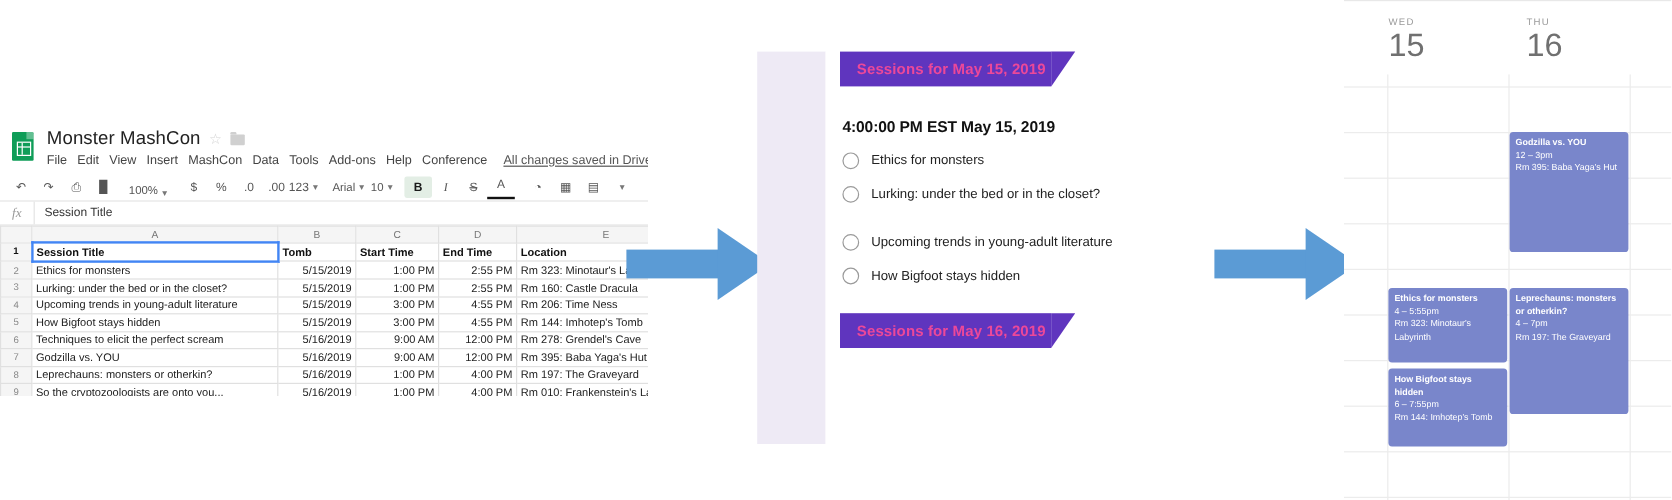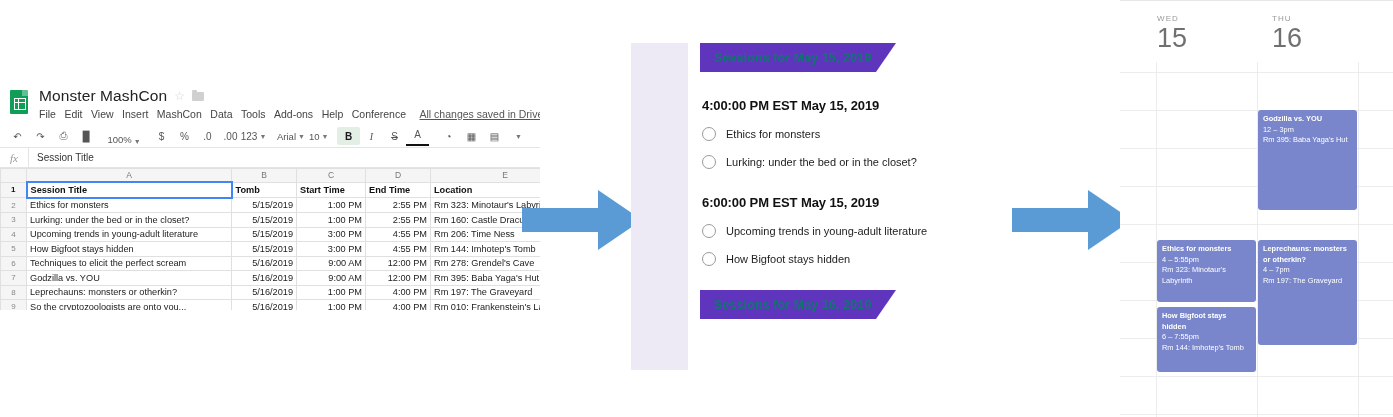--- a/index.html
+++ b/index.html
@@ -1,20 +1,20 @@
 <!DOCTYPE html>
 <html><head>
 <meta charset="utf-8">
 <style>
   html,body{margin:0;padding:0;background:#fff;}
   body{width:1393px;height:417px;position:relative;overflow:hidden;
        font-family:"Liberation Sans",sans-serif;color:#222;}
 
   
-  #sheets{position:absolute;left:0;top:80px;width:540px;height:230px;background:#fff;overflow:hidden;}
+  #sheets{position:absolute;left:0;top:100px;width:540px;height:230px;background:#fff;overflow:hidden;}
   #sheets .titlebar{display:flex;align-items:flex-start;padding:7px 0 0 8px;}
   #sheets .logo{width:22px;height:26px;margin-top:3px;flex:none;position:relative;}
   #sheets .logo .sheet{position:absolute;left:2px;top:0;width:18px;height:24px;background:#0F9D58;border-radius:1px;}
   #sheets .logo .fold{position:absolute;right:2px;top:0;width:6px;height:6px;background:#fff;opacity:.35;}
   #sheets .logo .grid{position:absolute;left:6px;top:8px;width:10px;height:10px;border:1.3px solid #fff;}
   #sheets .logo .grid:before{content:"";position:absolute;left:0;top:3.2px;width:100%;height:1.3px;background:#fff;}
   #sheets .logo .grid:after{content:"";position:absolute;left:3.2px;top:0;width:1.3px;height:100%;background:#fff;}
   #sheets .tmeta{margin-left:9px;}
   #sheets .docname{font-size:15.5px;color:#222;letter-spacing:.1px;line-height:18px;display:flex;align-items:center;gap:7px;}
   #sheets .star{color:#d4d4d4;font-size:12px;}
@@ -65,21 +65,21 @@
   
   #sessions{position:absolute;left:631px;top:43px;width:280px;height:327px;}
   #sessions .strip{position:absolute;left:0;top:0;width:57px;height:100%;background:#EEEAF5;}
   #sessions .sheetwhite{position:absolute;left:57px;top:0;width:223px;height:100%;background:#fff;}
   #sessions .inner{position:absolute;left:57px;top:0;width:223px;height:100%;}
   .banner{position:relative;height:29px;margin-left:12px;width:196px;}
   .banner .bg{position:absolute;left:0;top:0;width:176px;height:29px;background:#5F35BE;}
   .banner .tip{position:absolute;left:176px;top:0;width:0;height:0;
                border-top:29px solid #5F35BE;border-right:20px solid transparent;}
   .banner .txt{position:absolute;left:14px;top:0;height:29px;display:flex;align-items:center;
-               color:#0f766e;font-size:12.5px;font-weight:bold;letter-spacing:.1px;white-space:nowrap;}
+               color:#ec4899;font-size:12.5px;font-weight:bold;letter-spacing:.1px;white-space:nowrap;}
   .slot{margin:26px 0 0 14px;}
   .slot .time{font-size:13px;font-weight:bold;color:#111;letter-spacing:-.1px;}
   .opt{display:flex;align-items:center;gap:10px;margin-top:14px;}
   .opt .radio{width:12px;height:12px;border:1.4px solid #9a9a9a;border-radius:50%;flex:none;}
   .opt .lbl{font-size:11px;color:#222;white-space:nowrap;}
   #sessions .banner2{margin-top:24px;}
 
   
   #cal{position:absolute;left:1120px;top:0;width:273px;height:417px;background:#fff;overflow:hidden;}
   #cal .topline{position:absolute;left:0;top:0;width:100%;height:1px;background:#e8e8e8;}
@@ -287,21 +287,20 @@
         <span class="radio"></span>
         <span class="lbl">Ethics for monsters</span>
       </div>
       <div class="opt">
         <span class="radio"></span>
         <span class="lbl">Lurking: under the bed or in the closet?</span>
       </div>
     </div>
 
     <div class="slot">
-      <div class="time">6:00:00 PM EST May 15, 2019</div>
       <div class="opt">
         <span class="radio"></span>
         <span class="lbl">Upcoming trends in young-adult literature</span>
       </div>
       <div class="opt">
         <span class="radio"></span>
         <span class="lbl">How Bigfoot stays hidden</span>
       </div>
     </div>
 

